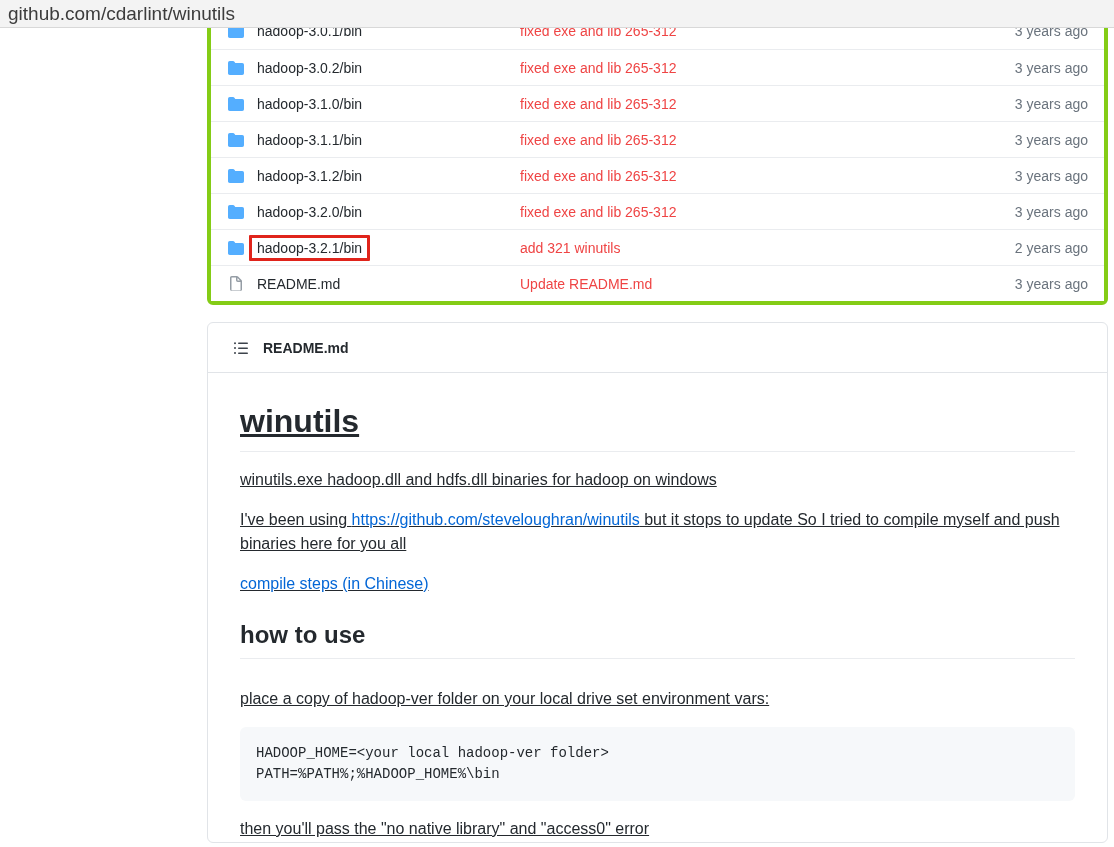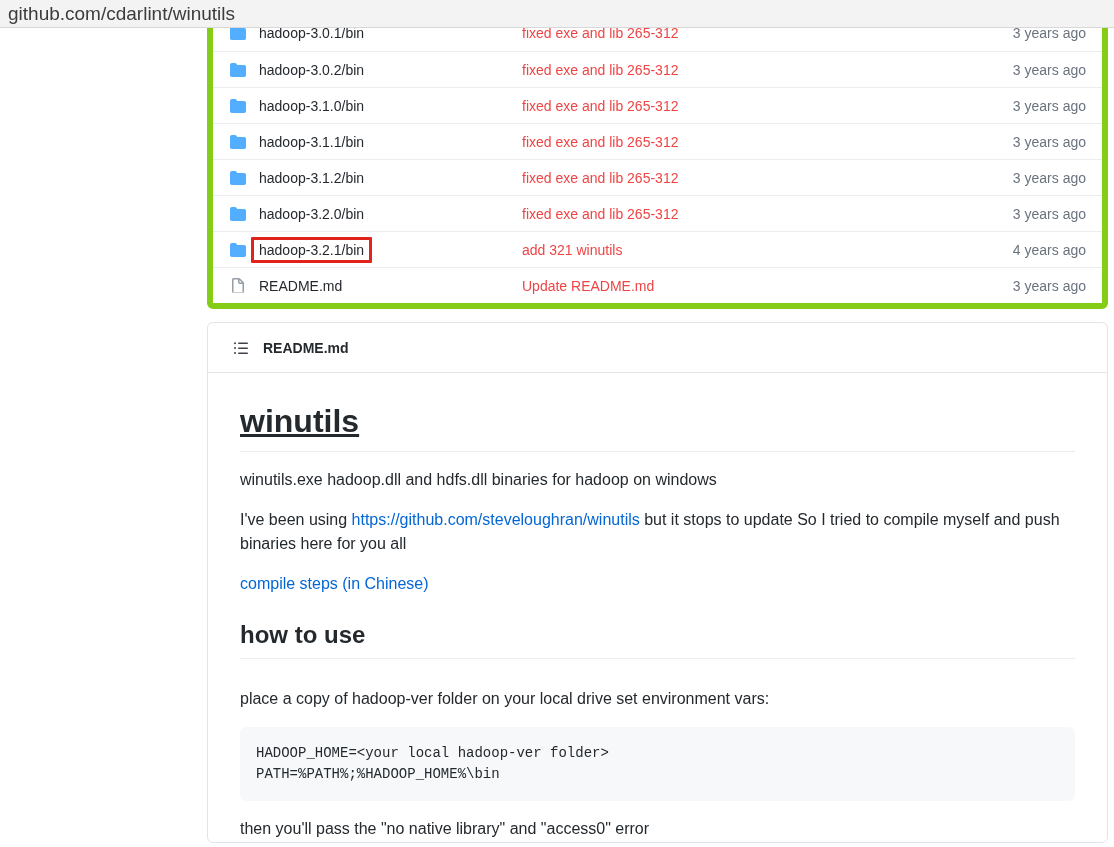--- a/index.html
+++ b/index.html
@@ -21,21 +21,21 @@
     display: flex; align-items: center;
     padding-left: 8px;
     z-index: 10;
   }
   .url-bar span { font-size: 19px; color: #3c3c3c; }
 
   
   .file-table {
     position: absolute; left: 207px; top: 9px; width: 901px;
     background: #fff;
-    border: 6px solid #84cc16;
+    border: 4px solid #84cc16;
     border-radius: 6px;
     z-index: 1;
   }
   .table-row {
     height: 36px;
     display: flex; align-items: center;
     position: relative;
     background: #fff;
   }
   .table-row + .table-row { border-top: 1px solid #eaecef; }
@@ -96,21 +96,21 @@
     font-size: 32px; font-weight: 600; line-height: 1.25;
     margin: 6px 0 16px 0; padding-bottom: 10px;
     border-bottom: 1px solid #eaecef;
     text-decoration: underline;
   }
   .markdown-body h2 {
     font-size: 24px; font-weight: 600; line-height: 1.25;
     margin: 24px 0 28px 0; padding-bottom: 8px;
     border-bottom: 1px solid #eaecef;
   }
-  .markdown-body p { margin: 0 0 16px 0; }
+  .markdown-body p { margin: 0 0 16px 0; text-decoration: underline; }
   .markdown-body a { color: #0366d6; text-decoration: none; cursor: pointer; }
   .markdown-body pre {
     background: #f6f8fa;
     border-radius: 6px;
     padding: 16px;
     margin: 0 0 16px 0;
     font-family: "Liberation Mono", monospace;
     font-size: 14px; line-height: 1.5;
     color: #24292e;
     white-space: pre;
@@ -198,21 +198,21 @@
 
   <div class="table-row">
     <span class="cell-icon">
       <svg class="icon-folder" width="16" height="16" viewBox="0 0 16 16" aria-hidden="true">
         <path fill="#54aeff" d="M1.75 1A1.75 1.75 0 0 0 0 2.75v10.5C0 14.216.784 15 1.75 15h12.5A1.75 1.75 0 0 0 16 13.25v-8.5A1.75 1.75 0 0 0 14.25 3H7.5a.25.25 0 0 1-.2-.1l-.9-1.2A1.75 1.75 0 0 0 5 1H1.75Z"></path>
       </svg>
 
     </span>
     <span class="cell-name"><span class="name-inner highlighted">hadoop-3.2.1/bin</span></span>
     <span class="cell-commit">add 321 winutils</span>
-    <span class="cell-age">4 years ago</span>
+    <span class="cell-age">2 years ago</span>
   </div>
 
   <div class="table-row is-file">
     <span class="cell-icon">
 
       <svg class="icon-file" width="16" height="16" viewBox="0 0 16 16" aria-hidden="true">
         <path fill="#959da5" d="M3.75 1.5a.25.25 0 0 0-.25.25v12.5c0 .138.112.25.25.25h8.5a.25.25 0 0 0 .25-.25V6h-2.75A1.75 1.75 0 0 1 8 4.25V1.5H3.75Zm5.75.56v2.19c0 .138.112.25.25.25h2.19L9.5 2.06ZM2 1.75C2 .784 2.784 0 3.75 0h5.086c.464 0 .909.184 1.237.513l3.414 3.414c.329.328.513.773.513 1.237v8.586A1.75 1.75 0 0 1 12.25 15h-8.5A1.75 1.75 0 0 1 2 13.25V1.75Z"></path>
       </svg>
     </span>
     <span class="cell-name"><span class="name-inner">README.md</span></span>

